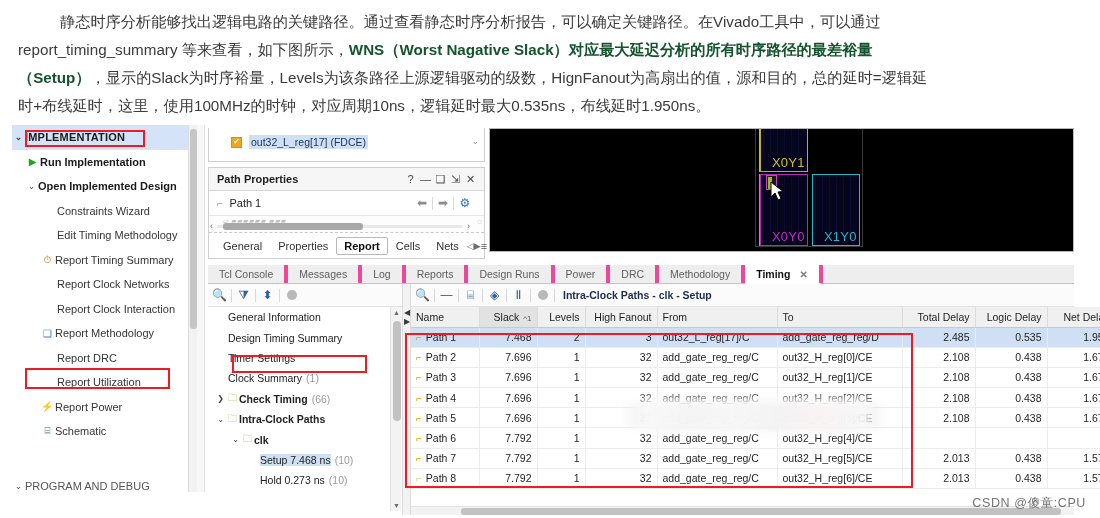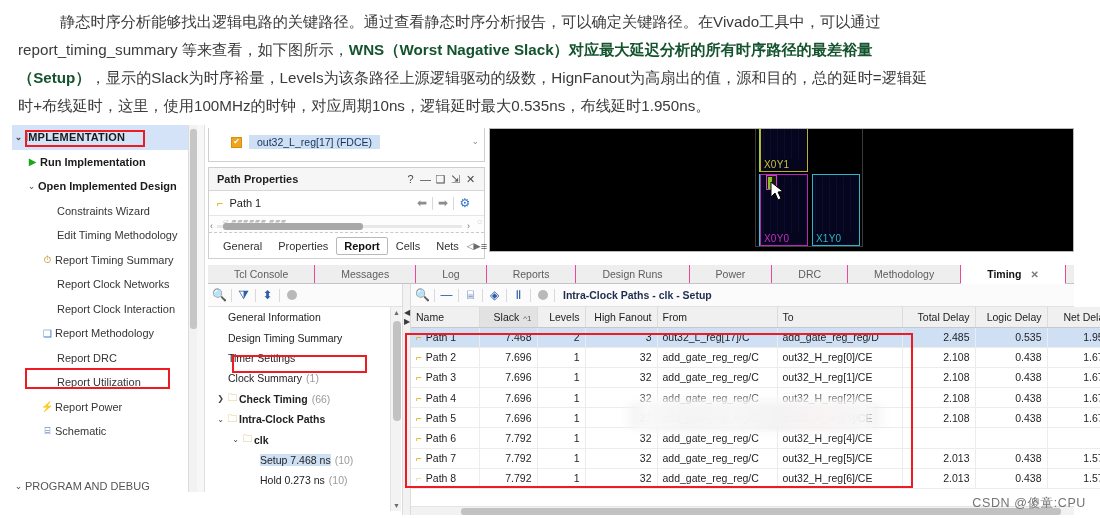--- a/index.html
+++ b/index.html
@@ -120,21 +120,21 @@
   .device {
     position: absolute; left: 489px; top: 3px; width: 585px; height: 124px;
     background: #000000; border: 1px solid #b9b9b9;
   }
   .dev-inner { position: absolute; left: 0; top: 0; right: 0; bottom: 0; overflow: hidden; }
   .die {
     position: absolute; left: 265px; top: -34px; width: 108px; height: 152px;
     border: 1px solid #3a3a3a; background: #000;
   }
   .q { position: absolute; width: 48px; height: 72px; background: #05051d; }
-  .q .lbl { position: absolute; bottom: 1px; left: 3px; font-size: 10px; letter-spacing: .2px; }
+  .q .lbl { position: absolute; bottom: 1px; left: 11px; font-size: 13px; letter-spacing: .2px; }
   .q .grid {
     position: absolute; left: 2px; right: 2px; top: 2px; bottom: 12px;
     background: repeating-linear-gradient(90deg,#0d0d33 0 1px,transparent 1px 7px);
     opacity: .85;
   }
   .q0y1 { left: 4px; top: 4px; border: 1.5px solid #b9b228; }
   .q0y1 .lbl { color: #c9c22e; }
   .q1y1 { left: 56px; top: 4px; border: 1.5px solid #7d3fc9; }
   .q1y1 .lbl { color: #8e5ad6; }
   .q0y0 { left: 4px; top: 78px; border: 1.5px solid #b629b6; }
@@ -153,22 +153,22 @@
   
   .console {
     position: absolute; left: 208px; top: 140px; width: 866px; height: 250px;
     background: #ffffff;
   }
   .cs-tabs {
     height: 19px; display: flex; align-items: stretch;
     border-bottom: 1px solid #c4c4c4; background: #eeeeee;
   }
   .cs-tab {
-    display: flex; align-items: center; padding: 0 26px; font-size: 10.5px;
-    color: #5d5d5d; border-right: 1px solid #ec4899; white-space: nowrap;
+    display: flex; align-items: center; padding: 0 11px; font-size: 10.5px;
+    color: #5d5d5d; border-right: 4px solid #ec4899; white-space: nowrap;
   }
   .cs-tab.sel {
     background: #ffffff; color: #111; font-weight: bold;
     border-bottom: 1px solid #ffffff; margin-bottom: -1px;
   }
   .cs-tab .x { margin-left: 9px; color: #7b7b7b; font-size: 10px; }
 
   .cs-body { position: absolute; left: 0; top: 19px; right: 0; bottom: 0; }
 
   
@@ -360,21 +360,21 @@
       </div>
     </div>
     <div class="scroll-col">
         <div class="thumb"></div>
       </div>
     <div class="scroll-col2"></div>
 
     <div style="position:absolute;left:208px;top:3px;width:277px;height:34px;background:#fff;border:1px solid #cfcfcf;border-top:none;">
       <div style="position:absolute;left:0;top:6px;right:0;height:16px;display:flex;align-items:center;padding-left:22px;">
         <span style="width:11px;height:11px;background:#f0a51e;border:1px solid #d68f12;display:inline-flex;align-items:center;justify-content:center;color:#fff;font-size:8px;line-height:1;margin-right:7px;flex:none;">✔</span>
-        <span style="font-size:10.5px;color:#16325c;background:#cfe0f5;padding:1px 8px;">out32_L_reg[17] (FDCE)</span>
+        <span style="font-size:10.5px;color:#16325c;background:#cfe0f5;padding:1px 2px;">out32_L_reg[17] (FDCE)</span>
       </div>
       <span style="position:absolute;right:5px;top:8px;font-size:9px;color:#8b8b8b;">⌄</span>
     </div>
 
     <div class="pp">
       <div class="pp-title">
         <span class="t">Path Properties</span>
         <span class="wbtn">?</span>
         <span class="wbtn">—</span>
         <span class="wbtn">❑</span>

